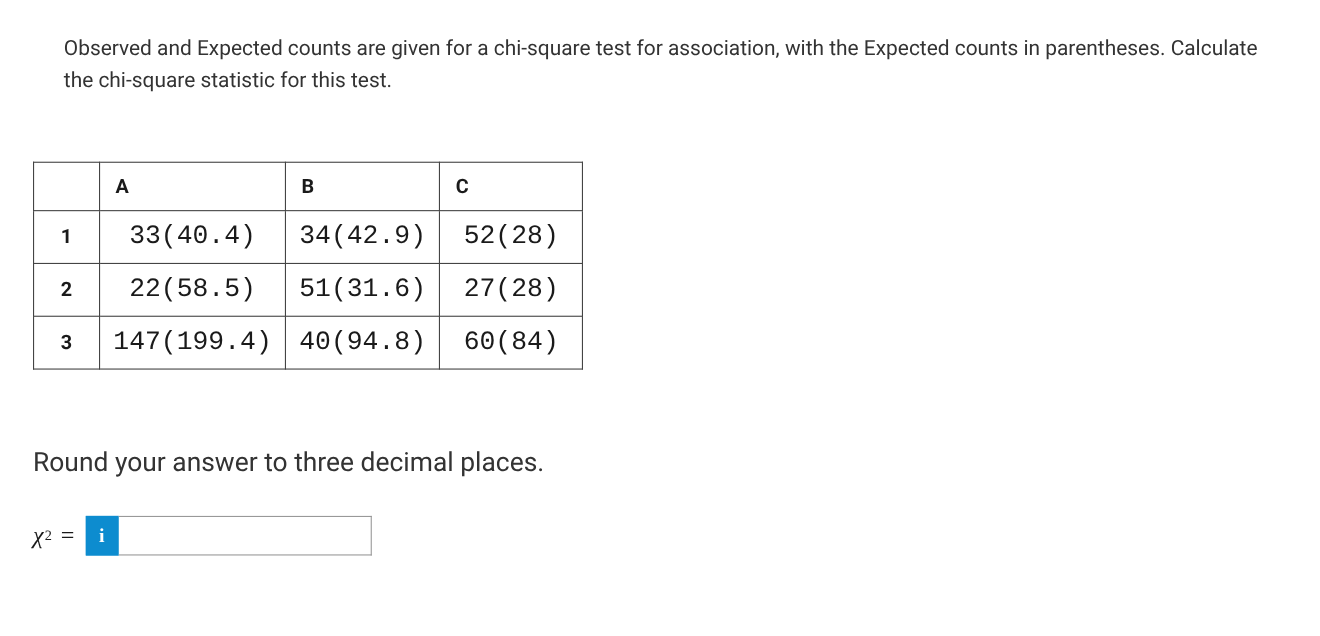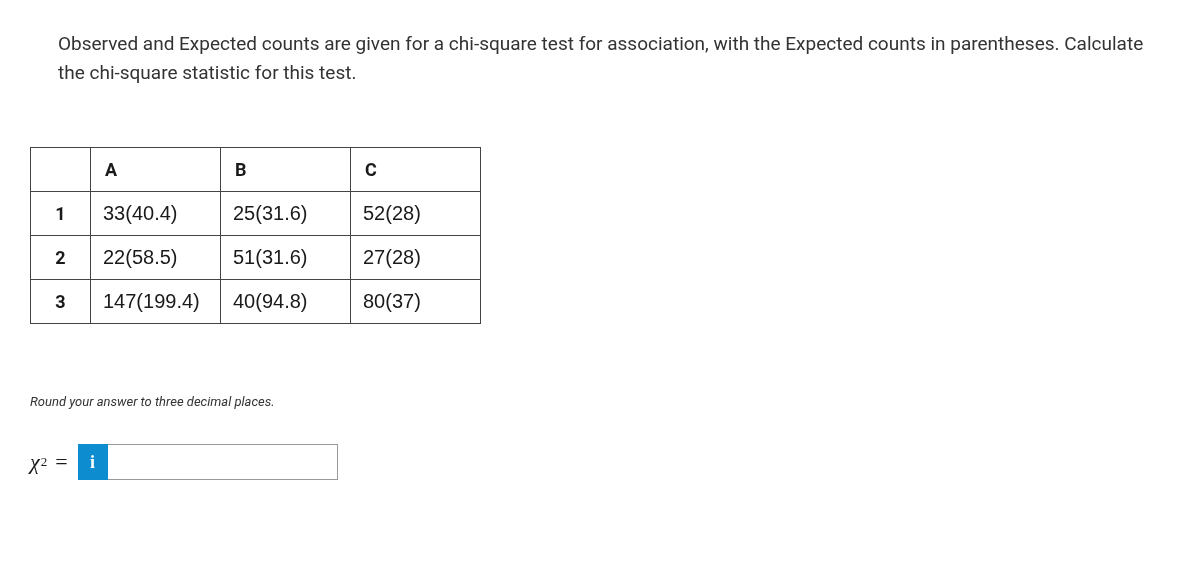--- a/index.html
+++ b/index.html
@@ -39,30 +39,29 @@
       font-style: normal;
       width: 130px;
       padding-left: 14px;
     }
     .data-table td.row-header {
       font-weight: bold;
       text-align: center;
       width: 60px;
     }
     .data-table td.data-cell {
-      font-family: Liberation Sans, sans-serif;
-      font-size: 20px;
-      text-align: left;
+      font-family: Liberation Mono, monospace;
+      font-size: 24px;
+      text-align: center;
       width: 130px;
     }
     .instructions-text {
       color: #333;
-      font-size: 13px;
+      font-size: 24px;
       margin-bottom: 35px;
-      font-style: italic;
     }
     .answer-row {
       display: flex;
       align-items: center;
       gap: 10px;
     }
     .chi-label {
       font-family: "Times New Roman", Times, serif;
       font-size: 22px;
       font-style: italic;
@@ -119,34 +118,34 @@
   <tbody>
       <tr>
     <th class="corner-cell"></th>
     <th class="col-header">A</th>
     <th class="col-header">B</th>
     <th class="col-header">C</th>
   </tr>
   <tr>
     <td class="row-header">1</td>
     <td class="data-cell">33(40.4)</td>
-    <td class="data-cell">25(31.6)</td>
+    <td class="data-cell">34(42.9)</td>
     <td class="data-cell">52(28)</td>
   </tr>
   <tr>
     <td class="row-header">2</td>
     <td class="data-cell">22(58.5)</td>
     <td class="data-cell">51(31.6)</td>
     <td class="data-cell">27(28)</td>
   </tr>
   <tr>
     <td class="row-header">3</td>
     <td class="data-cell">147(199.4)</td>
     <td class="data-cell">40(94.8)</td>
-    <td class="data-cell">80(37)</td>
+    <td class="data-cell">60(84)</td>
   </tr>
 </tbody>
   </table>
 
 <p class="instructions-text">Round your answer to three decimal places.</p>
 
 <div class="answer-row">
   <span class="chi-label">
     <span class="chi">χ</span>
       <sup>2</sup>

